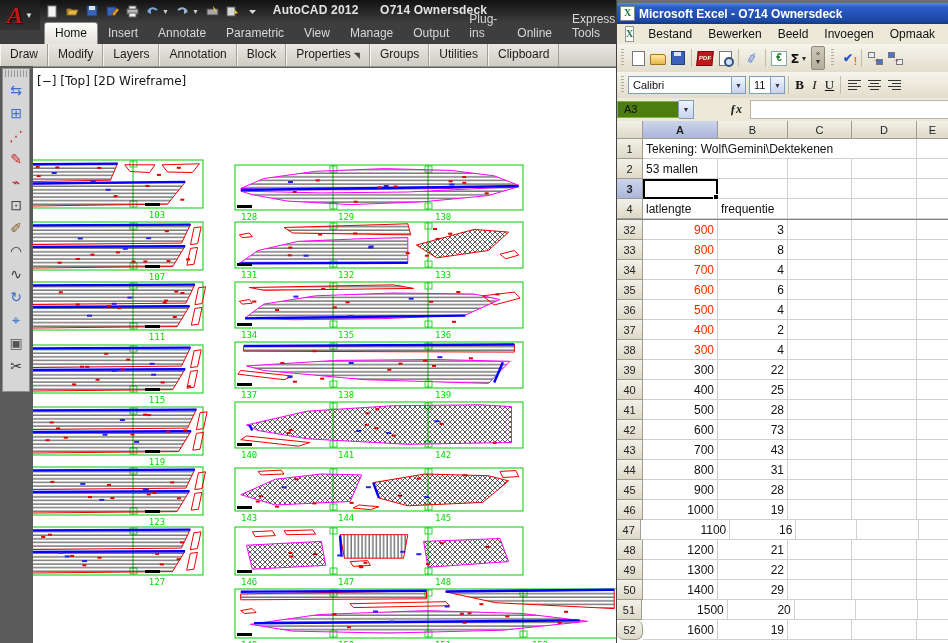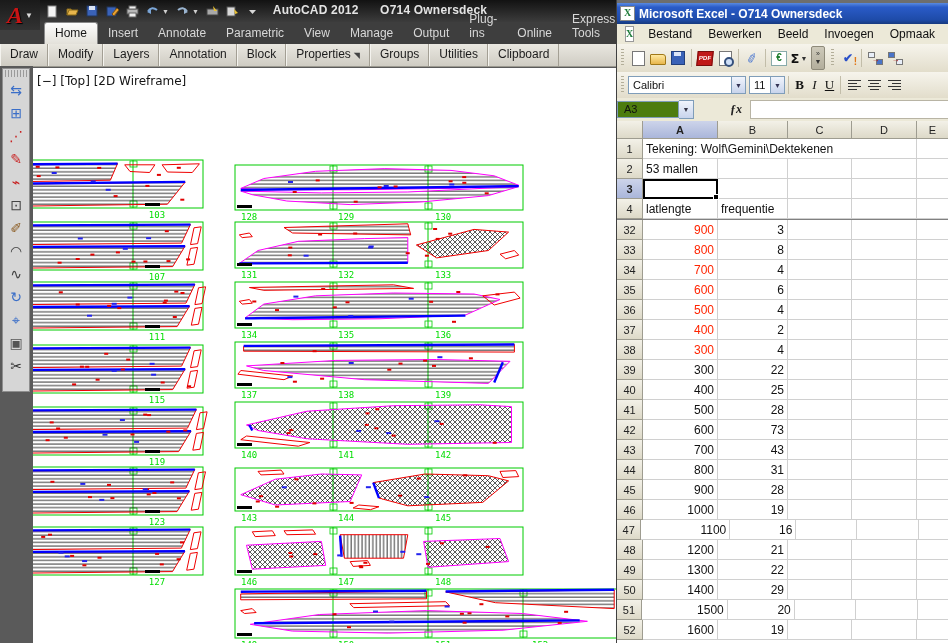--- a/index.html
+++ b/index.html
@@ -996,21 +996,21 @@
       </div>
       <div class="xrow">
         <div class="rh" style="width: 26px; height: 20px;">51</div>
         <div class="cell num" style="width: 90px; height: 20px;">1500</div>
         <div class="cell num" style="width: 70px; height: 20px;">20</div>
         <div class="cell" style="width: 64px; height: 20px;"></div>
         <div class="cell" style="width: 65px; height: 20px;"></div>
         <div class="cell" style="width: 32px; height: 20px;"></div>
       </div>
       <div class="xrow">
-        <div class="rh" style="width: 26px; height: 20px;">52</div>
+        <div class="rh" style="width: 26px; height: 20px; border-radius: 7px;">52</div>
         <div class="cell num" style="width: 75px; height: 20px;">1600</div>
         <div class="cell num" style="width: 70px; height: 20px;">19</div>
         <div class="cell" style="width: 64px; height: 20px;"></div>
         <div class="cell" style="width: 65px; height: 20px;"></div>
         <div class="cell" style="width: 32px; height: 20px;"></div>
       </div>
     </div>
 </div>
 
 </body></html>

